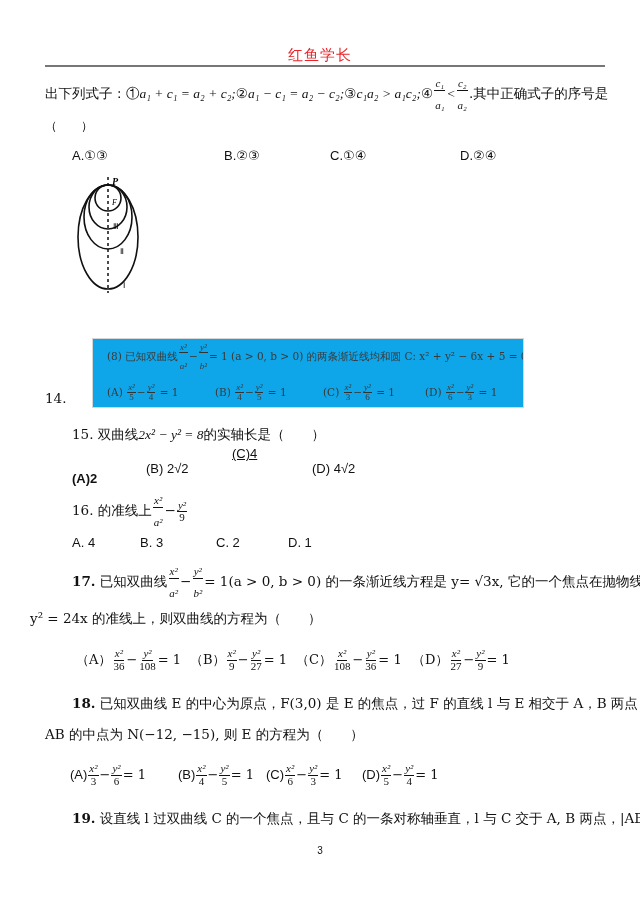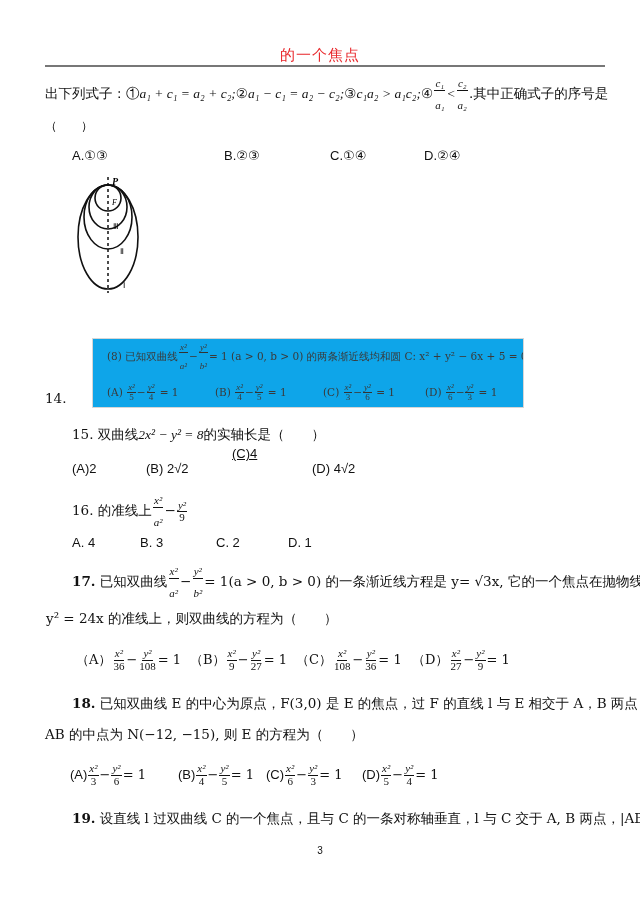--- a/index.html
+++ b/index.html
@@ -23,37 +23,37 @@
   .scan .row { position:absolute; left:14px; white-space:nowrap; }
   .scan .frac { font-size:9px; }
   .scan .frac .num { border-bottom:1px solid #333; }
   .diagram { left:68px; top:175px; width:90px; height:120px; }
   .page-num { left:0; width:640px; top:845px; text-align:center; font-size:10px;
               font-family:"Liberation Sans",sans-serif; }
 </style>
 </head>
 <body>
 
-<div class="abs header-title">的一个焦点</div>
+<div class="abs header-title">红鱼学长</div>
 <div class="abs header-rule"></div>
 
 <div class="abs line" style="left:45px; top:78px;">
   <span>出下列式子：</span><span>①</span><span class="i">a₁ + c₁ = a₂ + c₂;</span><span>②</span><span class="i">a₁ − c₁ = a₂ − c₂;</span><span>③</span><span class="i">c₁a₂ &gt; a₁c₂;</span><span>④</span><span class="frac">
       <span class="num">c₁</span>
       <span class="den it">a₁</span>
     </span><span class="i">&lt;</span><span class="frac">
       <span class="num">c₂</span>
       <span class="den it">a₂</span>
     </span><span>.其中正确式子的序号是</span>
 </div>
 <div class="abs line" style="left:45px; top:120px; font-size:12px;">（　　）</div>
 <div class="abs line sans opt" style="left:72px; top:149px;">A.①③</div>
 <div class="abs line sans opt" style="left:204px; top:149px;margin-left:20px;">B.②③</div>
 <div class="abs line sans opt" style="left:330px; top:149px;">C.①④</div>
-<div class="abs line sans opt" style="left:424px; top:149px;">D.②④</div>
+<div class="abs line sans opt" style="left:460px; top:149px;">D.②④</div>
 
 <div class="abs diagram">
   <svg width="90" height="120" viewBox="0 0 90 120">
     <line x1="40" y1="2" x2="40" y2="118" stroke="#111" stroke-width="1.5" stroke-dasharray="3,3"></line>
     <ellipse cx="40" cy="62" rx="30" ry="52" fill="none" stroke="#111" stroke-width="1.6"></ellipse>
     <ellipse cx="40" cy="42" rx="24" ry="32" fill="none" stroke="#111" stroke-width="1.6"></ellipse>
     <ellipse cx="40" cy="32" rx="19" ry="22" fill="none" stroke="#111" stroke-width="1.6"></ellipse>
     <ellipse cx="40" cy="23" rx="13" ry="13" fill="none" stroke="#111" stroke-width="1.6"></ellipse>
     <text x="44" y="10" font-size="10" font-weight="bold" font-style="italic" font-family="Liberation Serif,serif">P</text>
     <text x="44" y="30" font-size="8" font-style="italic" font-family="Liberation Serif,serif">F</text>
@@ -108,21 +108,21 @@
       </span>−<span class="frac">
         <span class="num">y²</span>
         <span class="den">3</span>
       </span> <span>= 1</span>
   </div>
 </div>
 
 <div class="abs line" style="left:72px; top:428px;">
   <span>15.</span> <span>双曲线</span><span class="i">2x² − y² = 8</span><span>的实轴长是（　　）</span>
 </div>
-<div class="abs line sans opt" style="left:72px; top:462px;">(A)2</div>
+<div class="abs line sans opt" style="left:72px; top:472px;font-weight:bold;">(A)2</div>
 <div class="abs line sans opt" style="left:146px; top:462px;">(B) 2√2</div>
 <div class="abs line sans opt" style="left:232px; top:447px;text-decoration:underline;">(C)4</div>
 <div class="abs line sans opt" style="left:312px; top:462px;">(D) 4√2</div>
 
 <div class="abs line" style="left:72px; top:495px;">
   <span>16.</span> <span>的准线上</span><span class="frac">
       <span class="num">x²</span>
       <span class="den it">a²</span>
     </span>−<span class="frac">
       <span class="num">y²</span>
@@ -136,21 +136,21 @@
 
 <div class="abs line" style="left:72px; top:566px;">
   <span style="font-weight:bold;">17.</span> <span>已知双曲线</span><span class="frac">
       <span class="num">x²</span>
       <span class="den it">a²</span>
     </span>−<span class="frac">
       <span class="num">y²</span>
       <span class="den it">b²</span>
     </span><span>= 1(a &gt; 0, b &gt; 0) 的一条渐近线方程是 y= √3x, 它的一个焦点在抛物线</span>
 </div>
-<div class="abs line" style="left:46px; top:612px;">y² = 24x 的准线上，则双曲线的方程为（　　）</div>
+<div class="abs line" style="left:30px; top:612px;">y² = 24x 的准线上，则双曲线的方程为（　　）</div>
 <div class="abs line opt" style="left:76px; top:648px;">
   <span>（A）</span><span class="frac">
       <span class="num">x²</span>
       <span class="den">36</span>
     </span>−<span class="frac">
       <span class="num">y²</span>
       <span class="den">108</span>
     </span><span>= 1</span>
 </div>
 <div class="abs line opt" style="left:190px; top:648px;">

